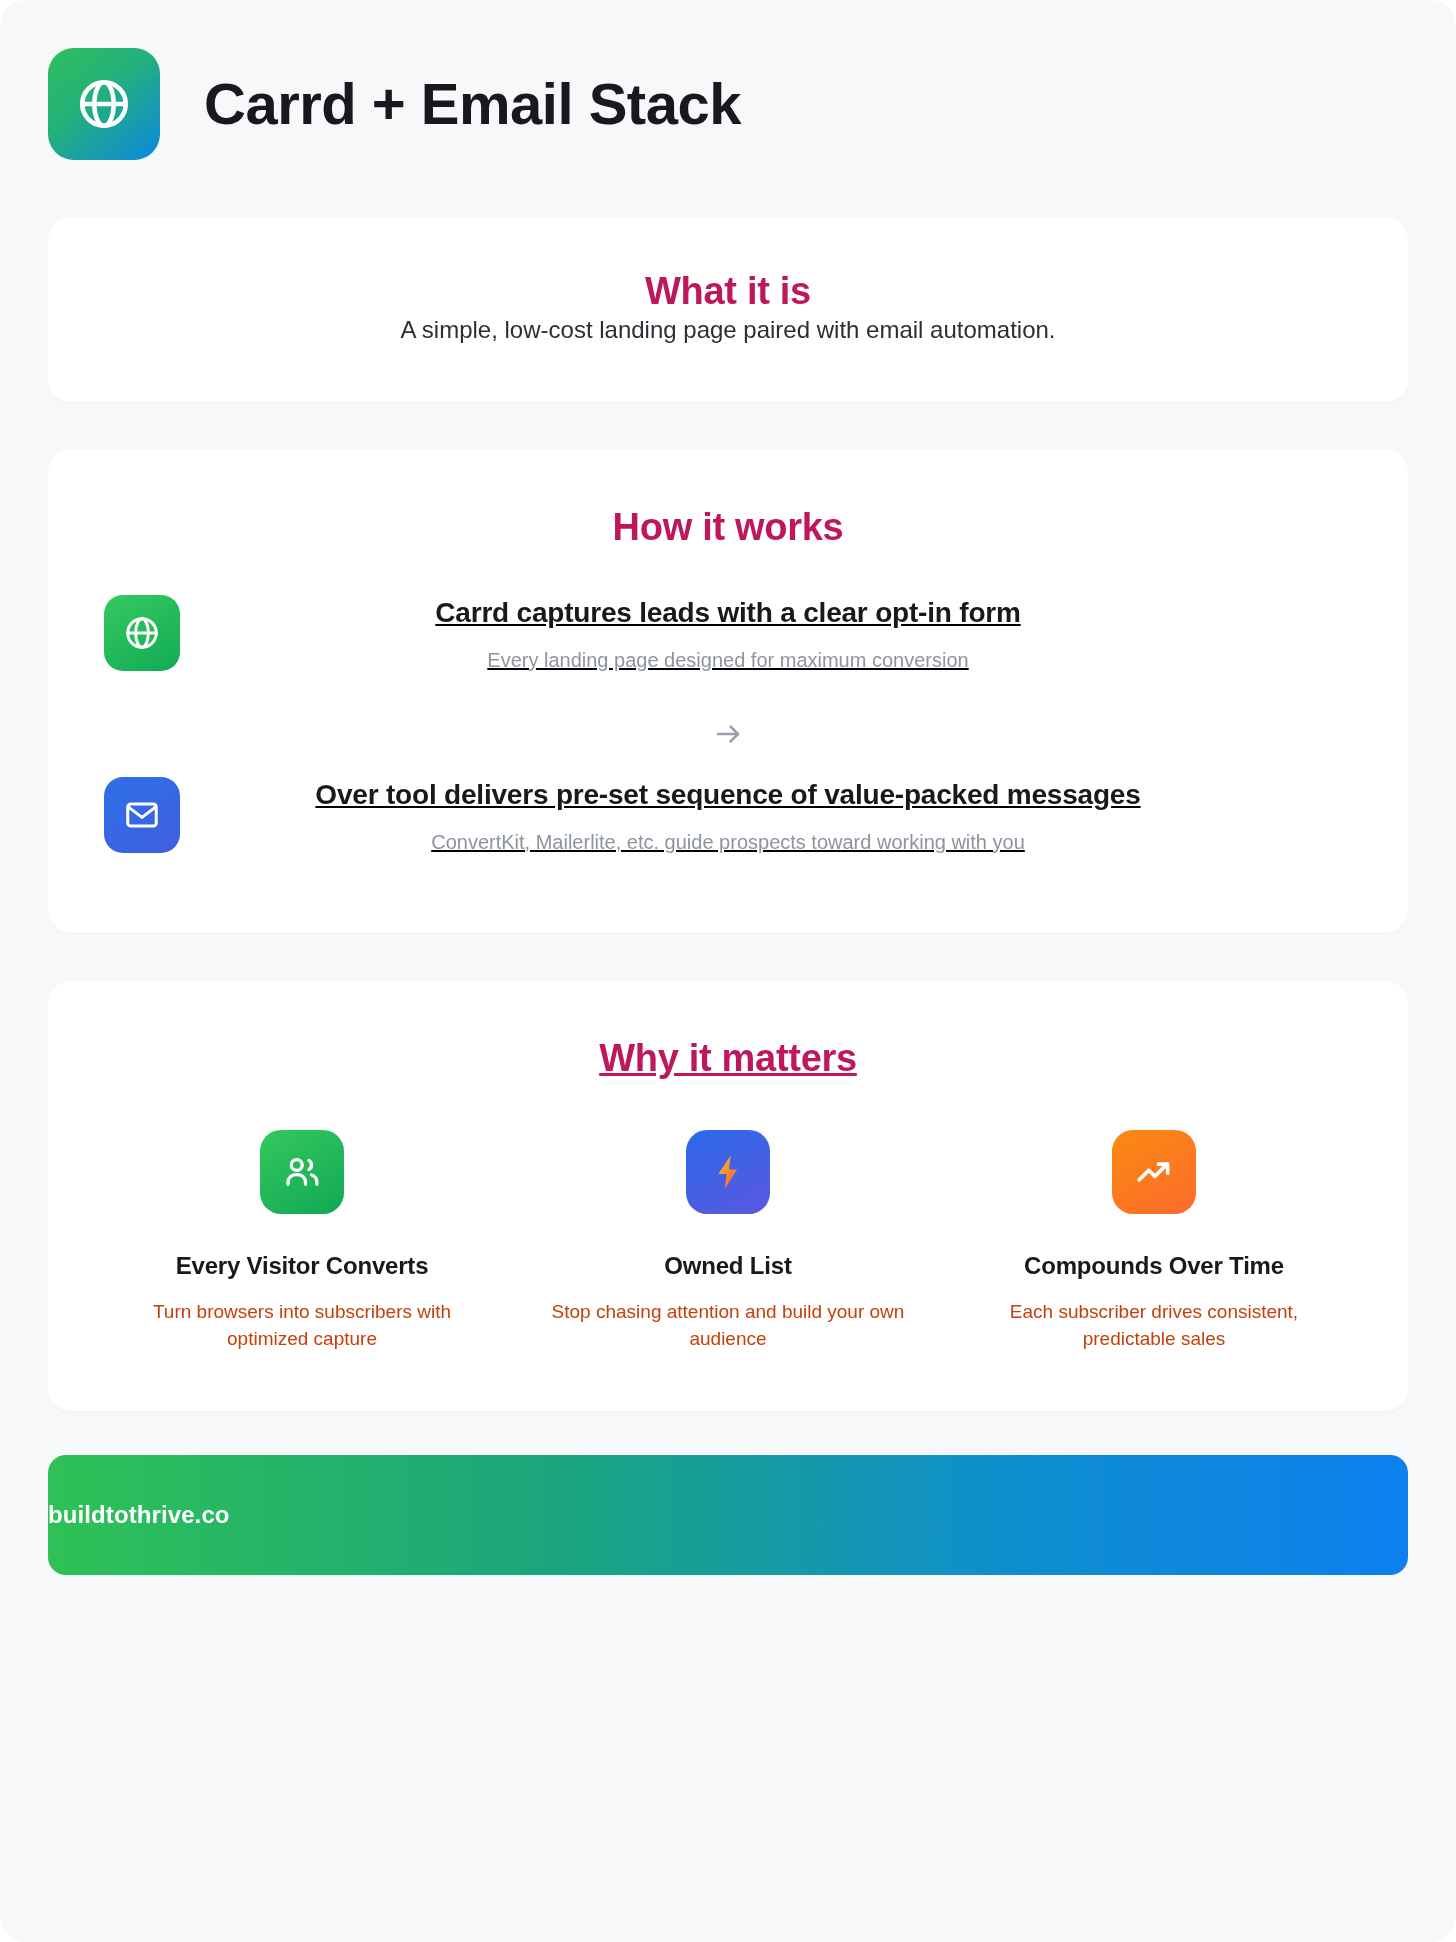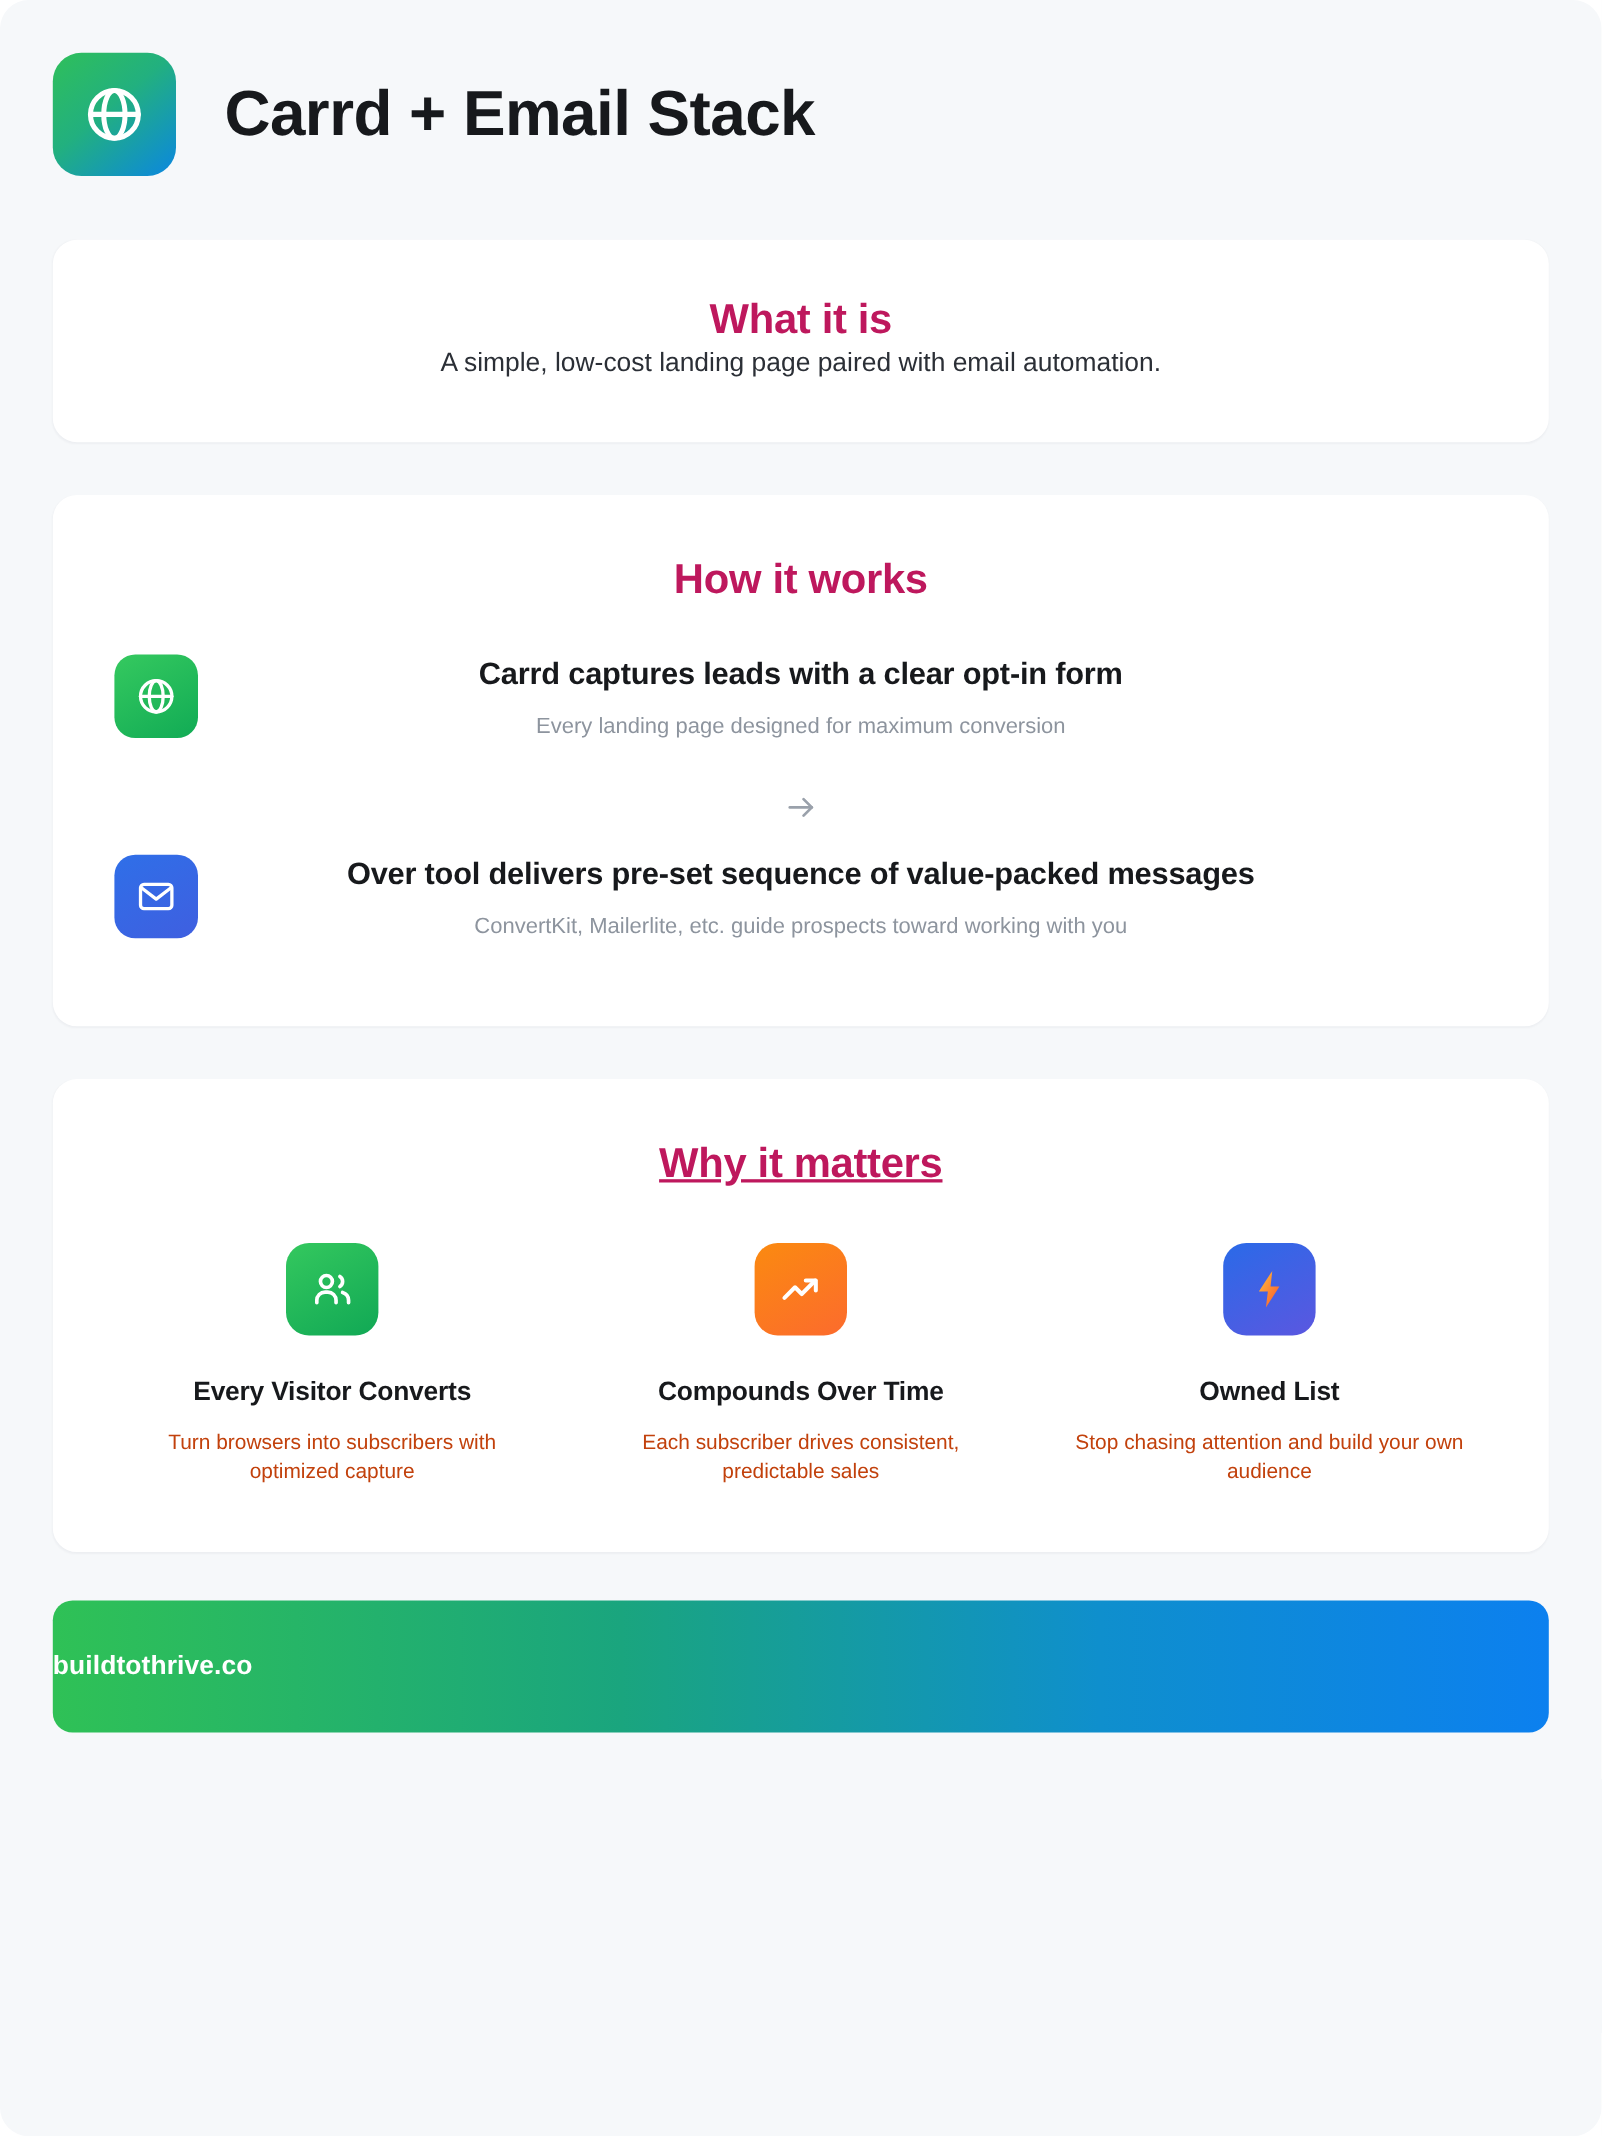--- a/index.html
+++ b/index.html
@@ -69,21 +69,21 @@
     font-size: 24px;
     color: #2b2f36;
     line-height: 1.45;
   }
 
   
   .card-how {
     padding: 56px 56px 60px 56px;
   }
   .card-how .card-title { text-align: center; }
-  .steps { margin-top: 46px; }
+  .steps { margin-top: 46px; text-decoration: underline; }
   .step {
     position: relative;
     min-height: 96px;
     padding-left: 0;
   }
   .step-icon {
     position: absolute;
     left: 0;
     top: 0;
     width: 76px;
@@ -246,49 +246,49 @@
         <div class="benefit-icon bi-green">
           <svg viewBox="0 0 24 24" fill="none" stroke="#ffffff" stroke-width="1.9" stroke-linecap="round" stroke-linejoin="round">
             <circle cx="9" cy="8" r="3.1"></circle>
             <path d="M4 19v-1.2A4.3 4.3 0 0 1 8.3 13.5h1.4A4.3 4.3 0 0 1 14 17.8V19"></path>
             <path d="M16 5.4a3.1 3.1 0 0 1 0 5.2"></path>
             <path d="M17.4 13.7A4.3 4.3 0 0 1 20.5 17.8V19"></path>
           </svg>
         </div>
         <div class="benefit-title">Every Visitor Converts</div>
         <div class="benefit-desc">Turn browsers into subscribers with optimized capture</div>
-      </div>
-
-      <div class="benefit">
-        <div class="benefit-icon bi-orange">
-          <svg viewBox="0 0 24 24" fill="none" stroke="#ffffff" stroke-width="2.1" stroke-linecap="round" stroke-linejoin="round">
-            <polyline points="3.5,16.5 9,11 12.5,14.5 19.5,7.5"></polyline>
-            <polyline points="14.6,7.5 19.8,7.5 19.8,12.7"></polyline>
-          </svg>
-        </div>
-        <div class="benefit-title">Compounds Over Time</div>
-        <div class="benefit-desc">Each subscriber drives consistent, predictable sales</div>
       </div>
 
       <div class="benefit">
         <div class="benefit-icon bi-blue">
           <svg viewBox="0 0 24 24" fill="none" stroke="none">
             <defs>
               <linearGradient id="boltgrad" x1="0" y1="0" x2="1" y2="1">
                 <stop offset="0%" stop-color="#ffc23d"></stop>
                 <stop offset="100%" stop-color="#f9542b"></stop>
               </linearGradient>
             </defs>
             <polygon points="13.5,2.5 6.5,13.2 11.2,13.2 10.2,21.5 17.2,10.6 12.6,10.6" fill="url(#boltgrad)"></polygon>
           </svg>
         </div>
         <div class="benefit-title">Owned List</div>
         <div class="benefit-desc">Stop chasing attention and build your own audience</div>
       </div>
 
+      <div class="benefit">
+        <div class="benefit-icon bi-orange">
+          <svg viewBox="0 0 24 24" fill="none" stroke="#ffffff" stroke-width="2.1" stroke-linecap="round" stroke-linejoin="round">
+            <polyline points="3.5,16.5 9,11 12.5,14.5 19.5,7.5"></polyline>
+            <polyline points="14.6,7.5 19.8,7.5 19.8,12.7"></polyline>
+          </svg>
+        </div>
+        <div class="benefit-title">Compounds Over Time</div>
+        <div class="benefit-desc">Each subscriber drives consistent, predictable sales</div>
+      </div>
+
     </div>
   </div>
 
   <div class="footer-banner">
     <span class="footer-text">buildtothrive.co</span>
   </div>
 
 </div>
 
 </body></html>

